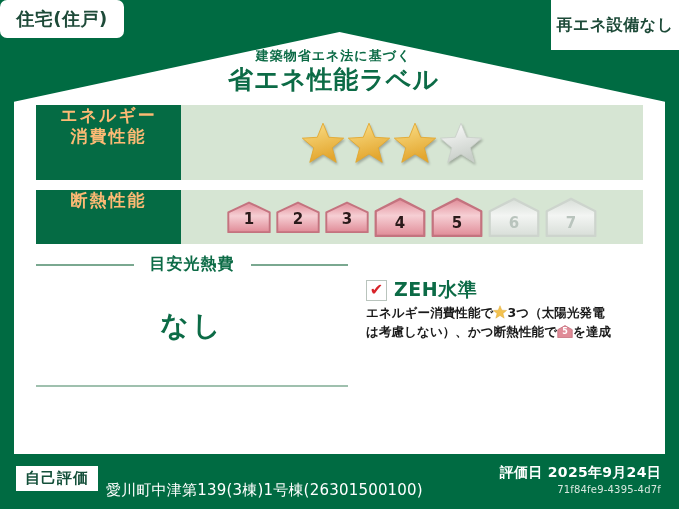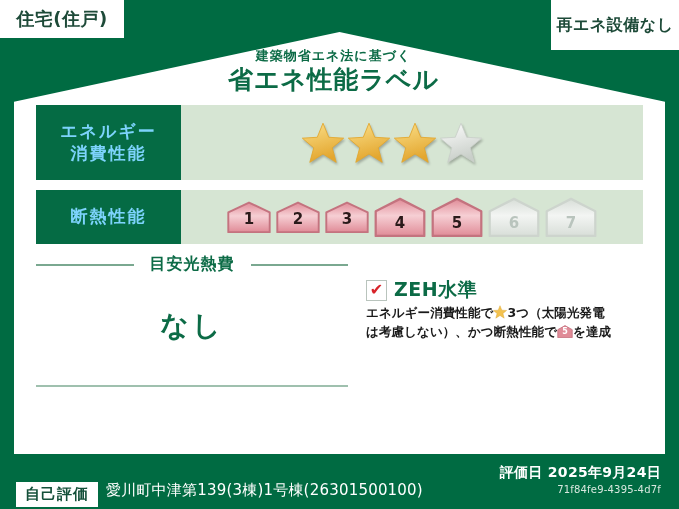--- a/index.html
+++ b/index.html
@@ -12,21 +12,21 @@
   }
   
   .corner-badge{
     position:absolute;top:0;
     background:#ffffff;
     color:#1d4a38;
     font-weight:bold;
     display:flex;align-items:center;justify-content:center;
     letter-spacing:.5px;
   }
-  #badge-left{left:0;width:124px;height:38px;font-size:18px;}
+  #badge-left{left:0;width:124px;height:38px;font-size:18px;border-radius:7px;}
   #badge-right{right:0;width:128px;height:50px;font-size:16px;}
 
   
   #label-panel{
     position:absolute;
     left:14px;right:14px;top:32px;bottom:55px;
     background:#ffffff;
     clip-path:polygon(0% 16.5%, 50% 0%, 100% 16.5%, 100% 100%, 0% 100%);
   }
 
@@ -46,25 +46,25 @@
 
   
   .metric-row{
     position:absolute;left:22px;right:22px;
     background:#d6e5d3;
     display:flex;align-items:center;
   }
   #row-energy{top:73px;height:75px;}
   #row-insulation{top:158px;height:54px;}
   .metric-label{
-    background:#056b44;color:#7dd3fc;
+    background:#056b44;color:#fdba74;
     font-weight:bold;
     height:100%;
     display:flex;flex-direction:column;
-    align-items:center;justify-content:center;
+    align-items:center;
     flex:0 0 145px;
     letter-spacing:2px;
     line-height:1.25;
   }
   #row-energy .metric-label{font-size:17px;}
   #row-insulation .metric-label{font-size:17px;}
   .metric-value{
     flex:1;height:100%;
     display:flex;align-items:center;
   }
@@ -141,21 +141,21 @@
 
   
   #footer{
     position:absolute;left:0;right:0;bottom:0;height:55px;
     color:#ffffff;
   }
   #self-eval-badge{
     position:absolute;left:16px;top:12px;
     background:#ffffff;color:#14503a;
     font-weight:bold;font-size:15px;
-    padding:3px 9px;letter-spacing:1px;margin-top:16px;
+    padding:3px 9px;letter-spacing:1px;
   }
   #property-name{
     position:absolute;left:106px;top:27px;
     font-size:15px;color:#ffffff;letter-spacing:.2px;
   }
   #eval-date{
     position:absolute;right:18px;top:10px;
     font-size:14px;font-weight:bold;color:#ffffff;letter-spacing:.3px;
   }
   #eval-id{

